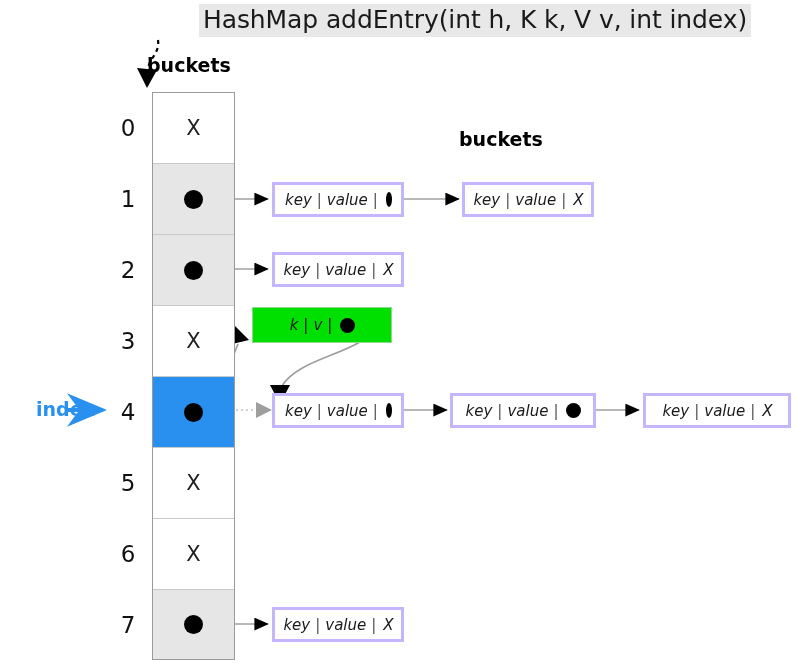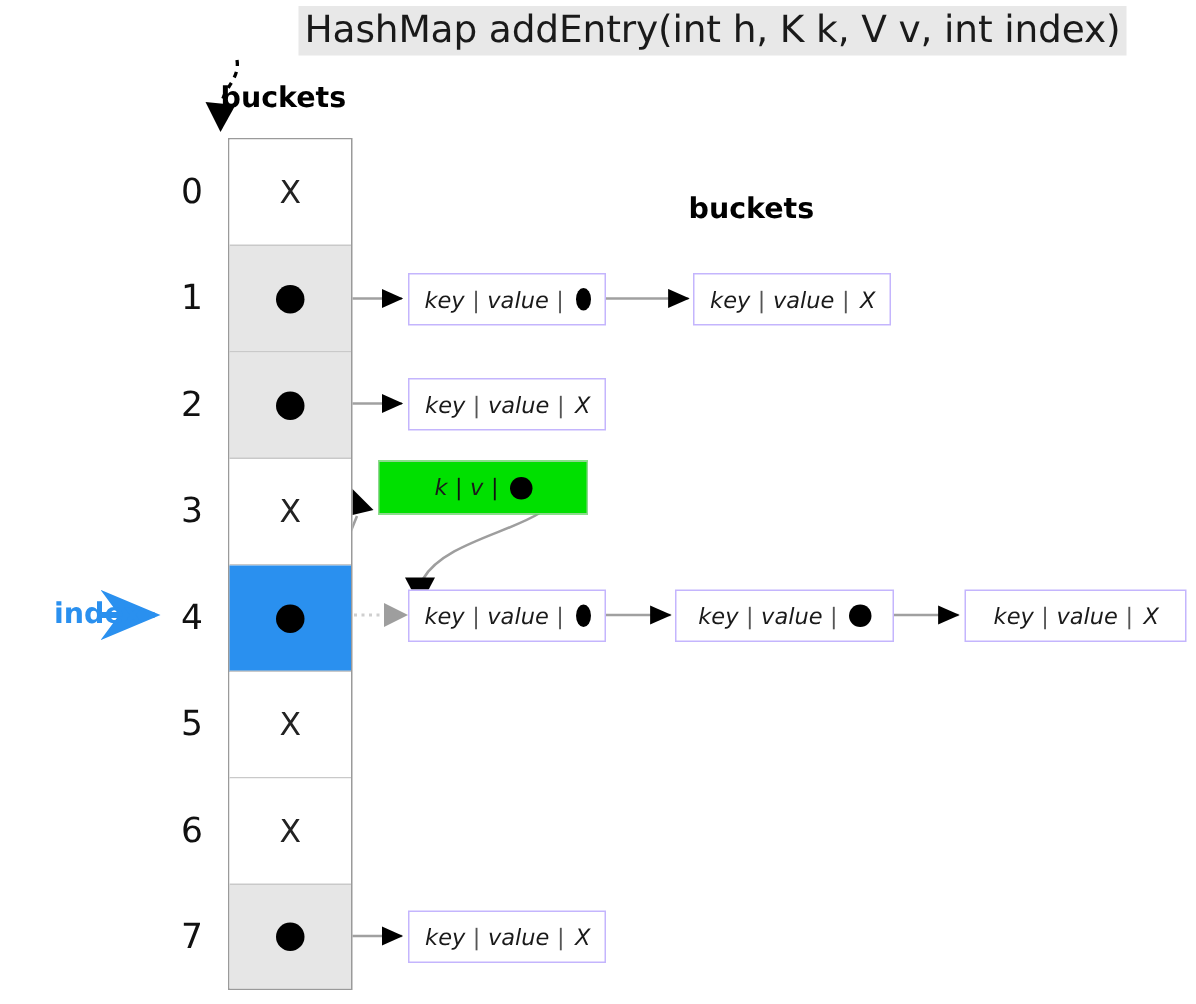--- a/index.html
+++ b/index.html
@@ -129,21 +129,21 @@
     justify-content: center;
     font-size: 23px;
     color: #111;
   }
 
   
   .entry {
     position: absolute;
     height: 35px;
     box-sizing: border-box;
-    border: 1px solid #c4b5fd;
+    border: 3px solid #c4b5fd;
     background: #ffffff;
     display: flex;
     align-items: center;
     justify-content: center;
     font-style: italic;
     font-size: 15px;
     color: #1a1a1a;
     white-space: nowrap;
     padding: 0 9px;
   }

